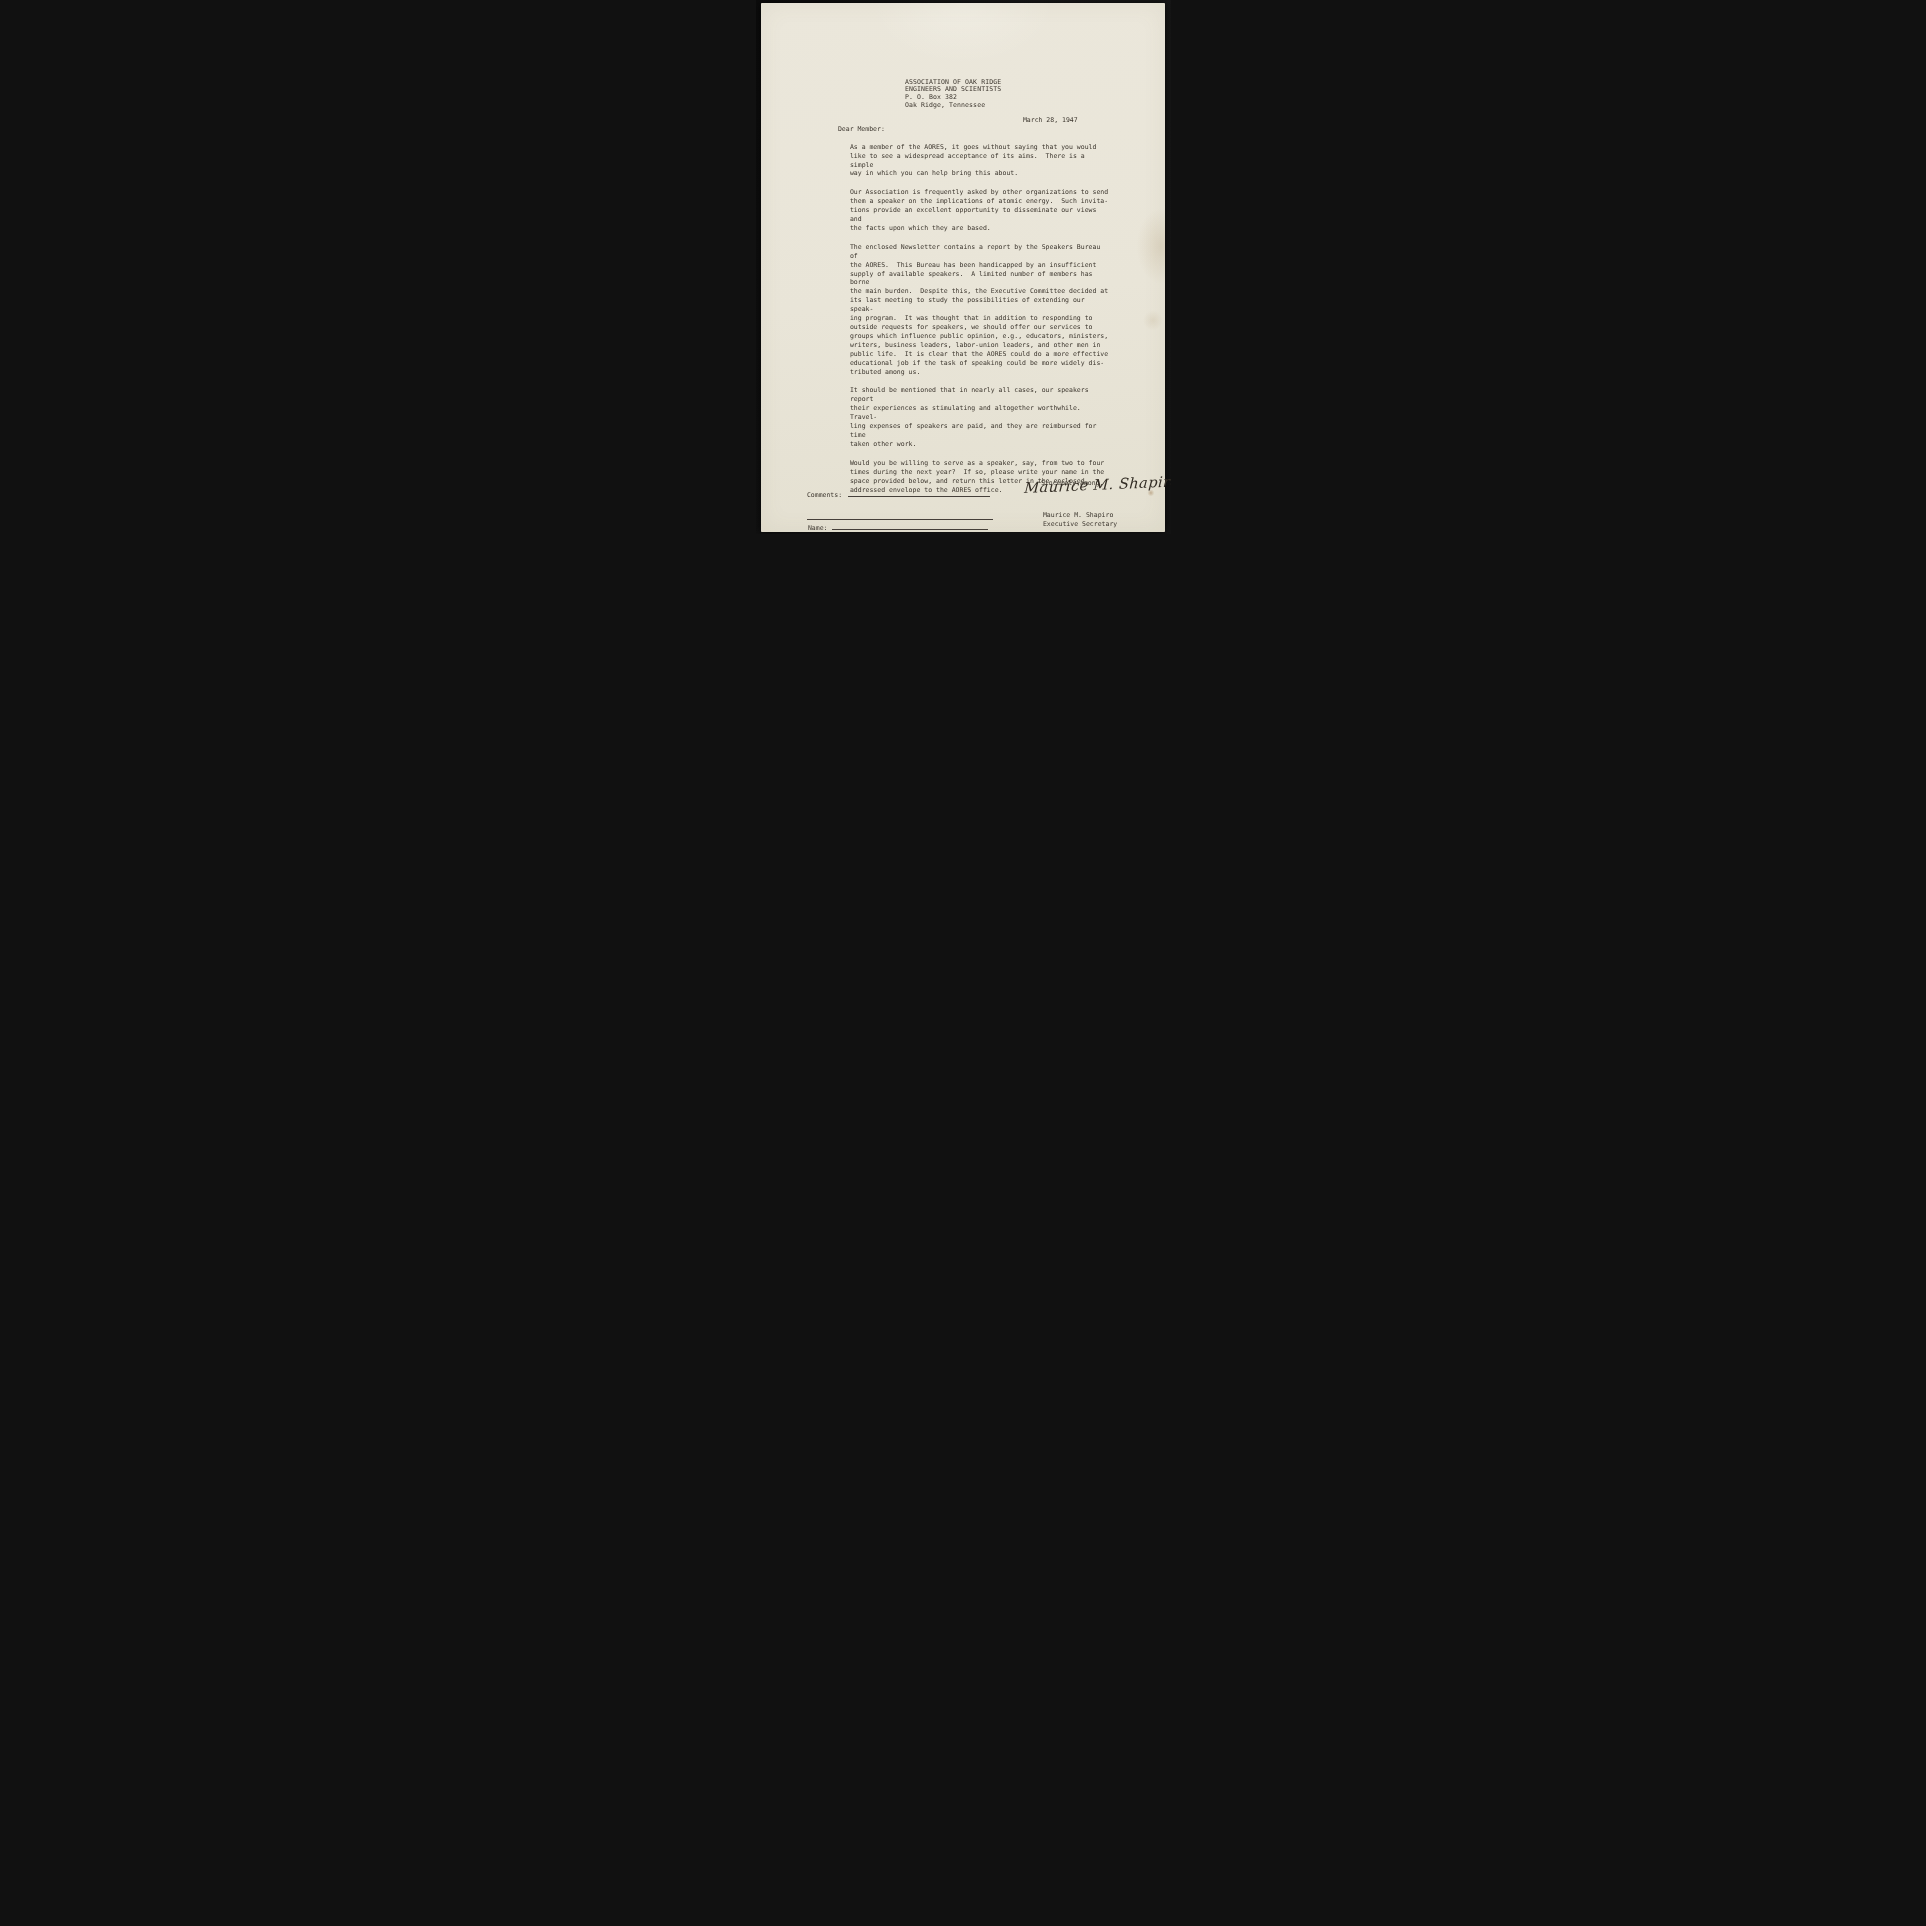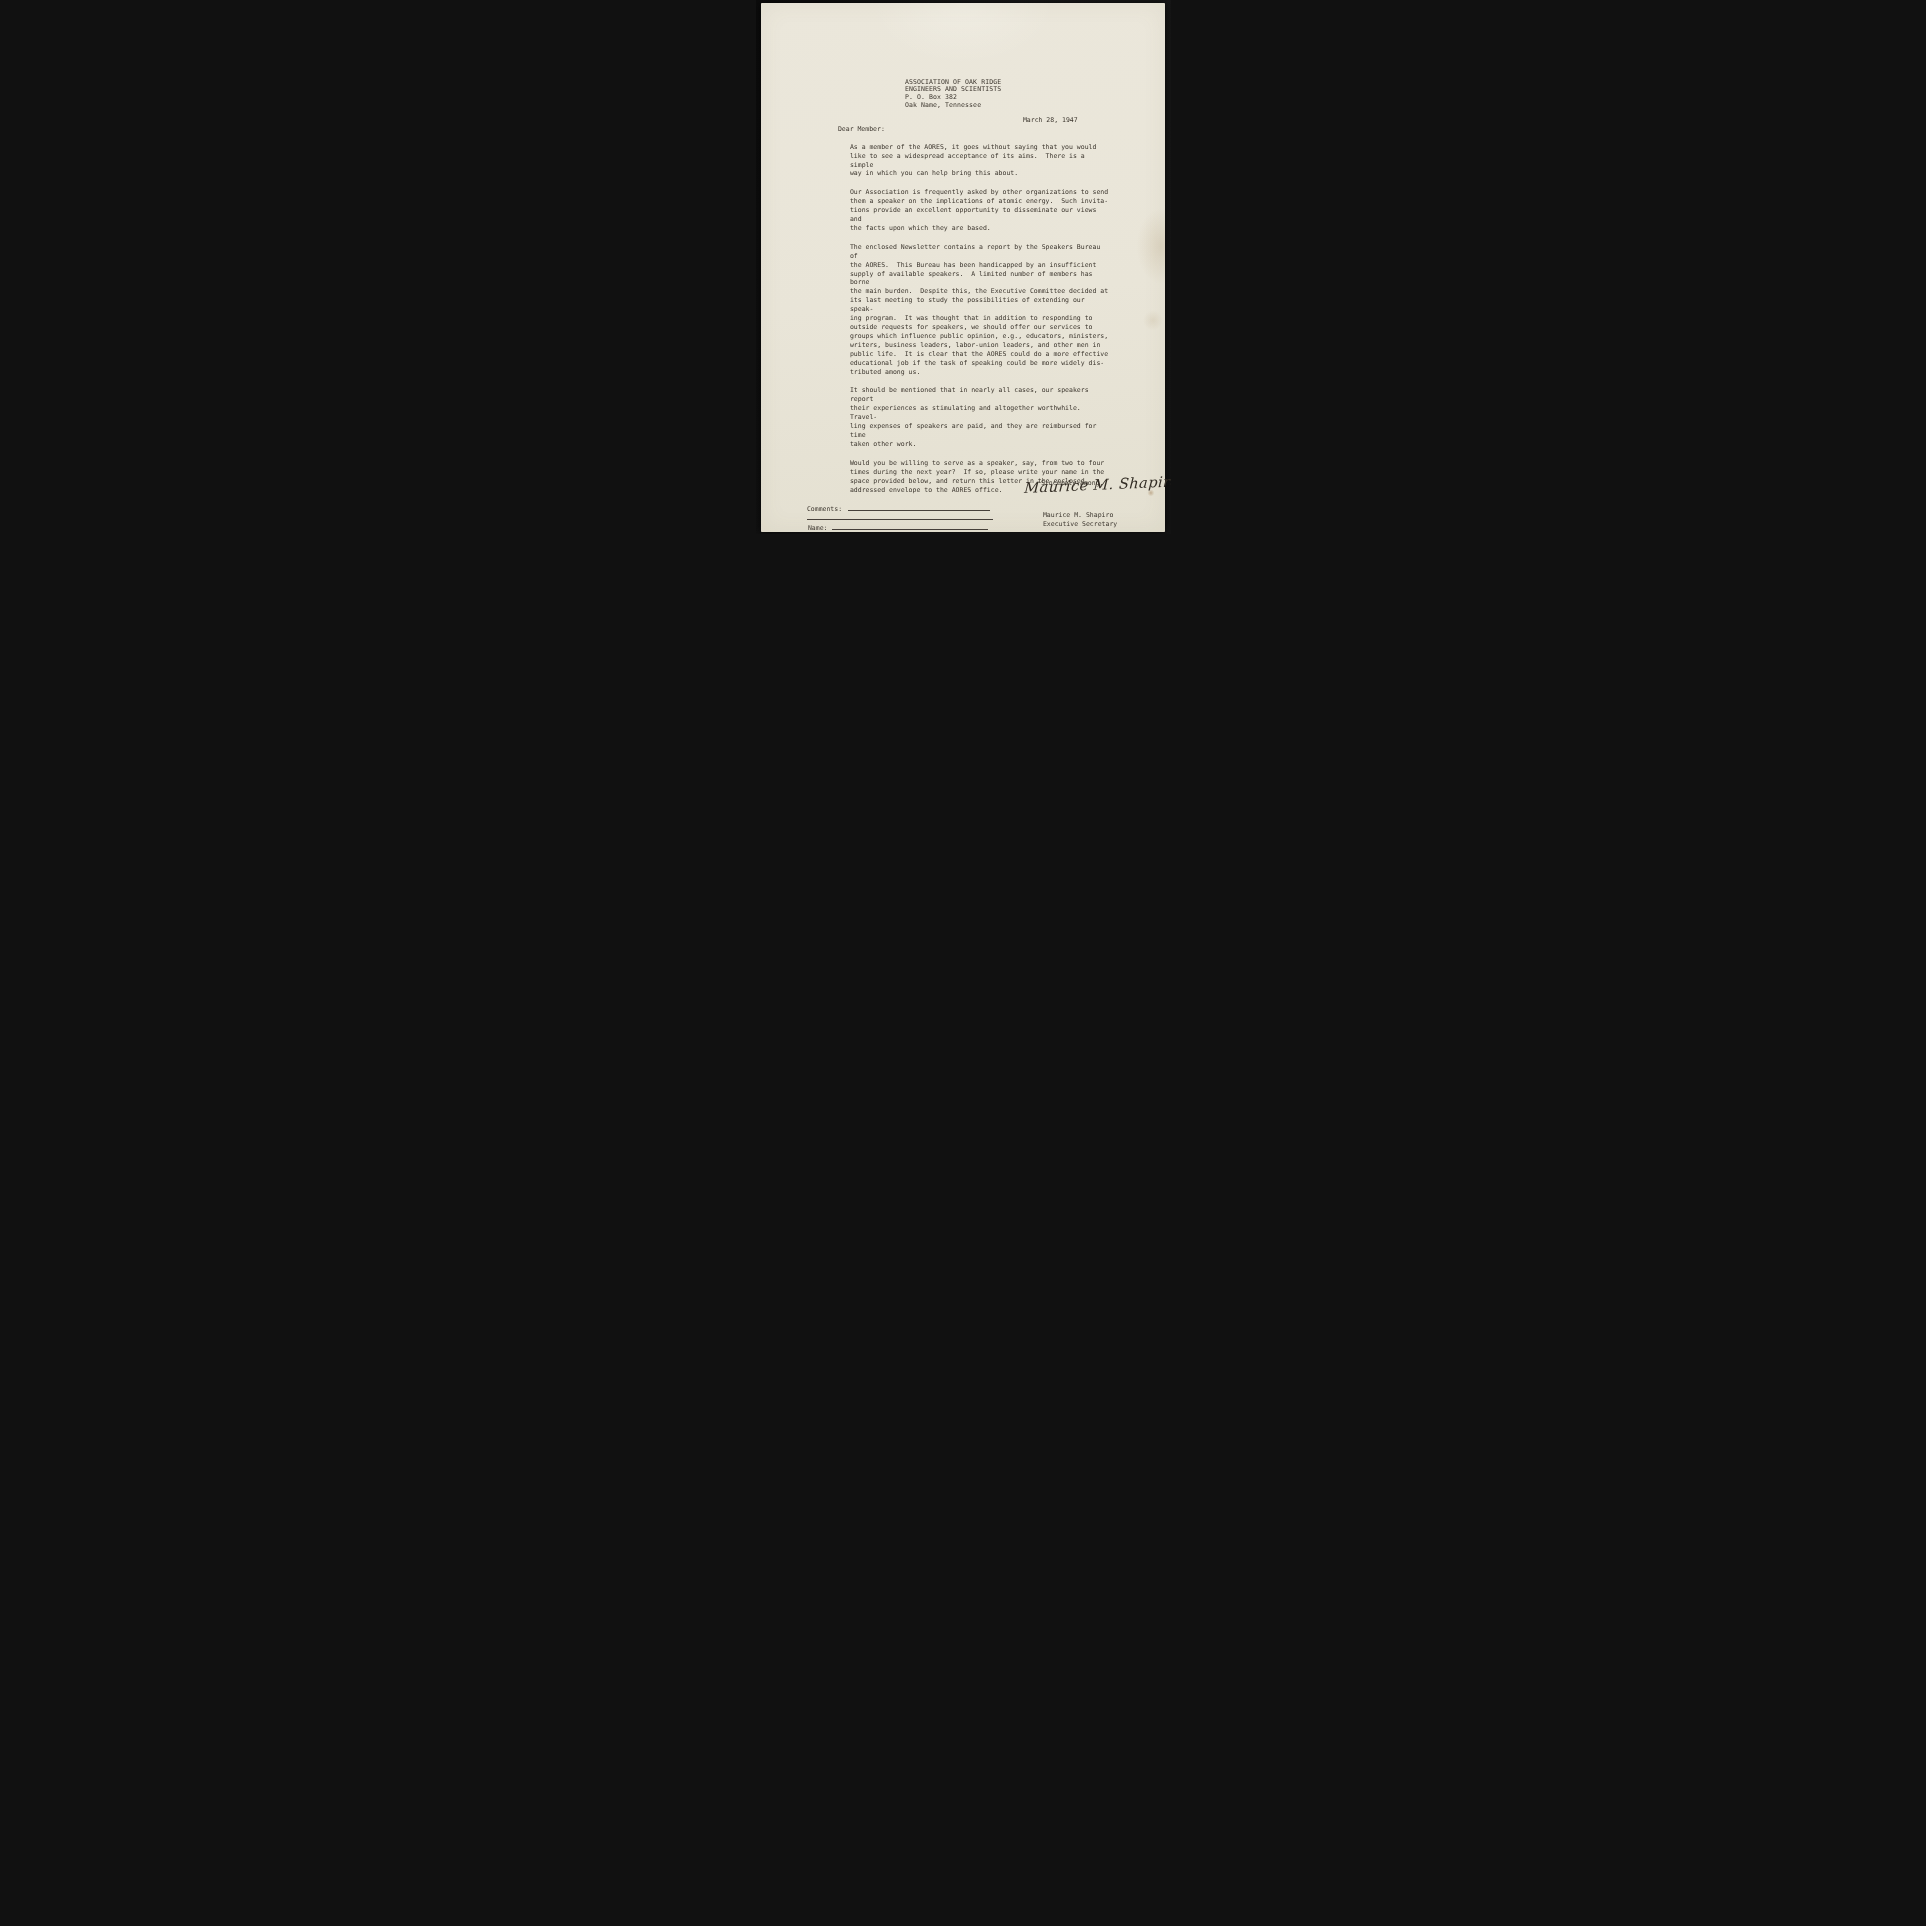--- a/index.html
+++ b/index.html
@@ -68,21 +68,21 @@
     font-family: "DejaVu Serif", "Liberation Serif", serif;
     font-style: italic;
     font-size: 14.6px;
     letter-spacing: 0.4px;
     color: #332d25;
     transform: rotate(-2.5deg) skewX(-6deg);
     transform-origin: left bottom;
   }
   .typed-name  { left: 282px; top: 32px; }
   .typed-title { left: 282px; top: 41px; }
-  .comments-row { left: 46px; top: 26px; }
+  .comments-row { left: 46px; top: 12px; }
   .full-line    { left: 46px; top: 34px; width: 186px; height: 7px; border-bottom: 0.8px solid #46403a; }
   .name-row     { left: 47px; top: 45px; text-align: center; }
   .blank-line {
     display: inline-block;
     height: 5.8px;
     border-bottom: 0.8px solid #46403a;
     vertical-align: baseline;
   }
   .line-comments { width: 142px; margin-left: 5.4px; }
   .line-name     { width: 156px; margin-left: 4.6px; }
@@ -91,21 +91,21 @@
 <body>
 
 <div class="scene">
   <div class="paper">
 
     <div class="content">
       <div class="letterhead">
         <div>ASSOCIATION OF OAK RIDGE</div>
         <div>ENGINEERS AND SCIENTISTS</div>
         <div>P. O. Box 382</div>
-        <div>Oak Name, Tennessee</div>
+        <div>Oak Ridge, Tennessee</div>
       </div>
 
       <div class="date">March 28, 1947</div>
 
       <div class="salutation">Dear Member:</div>
 
       <p class="para">As a member of the AORES, it goes without saying that you would
 like to see a widespread acceptance of its aims.  There is a simple
 way in which you can help bring this about.</p>
       <p class="para">Our Association is frequently asked by other organizations to send

